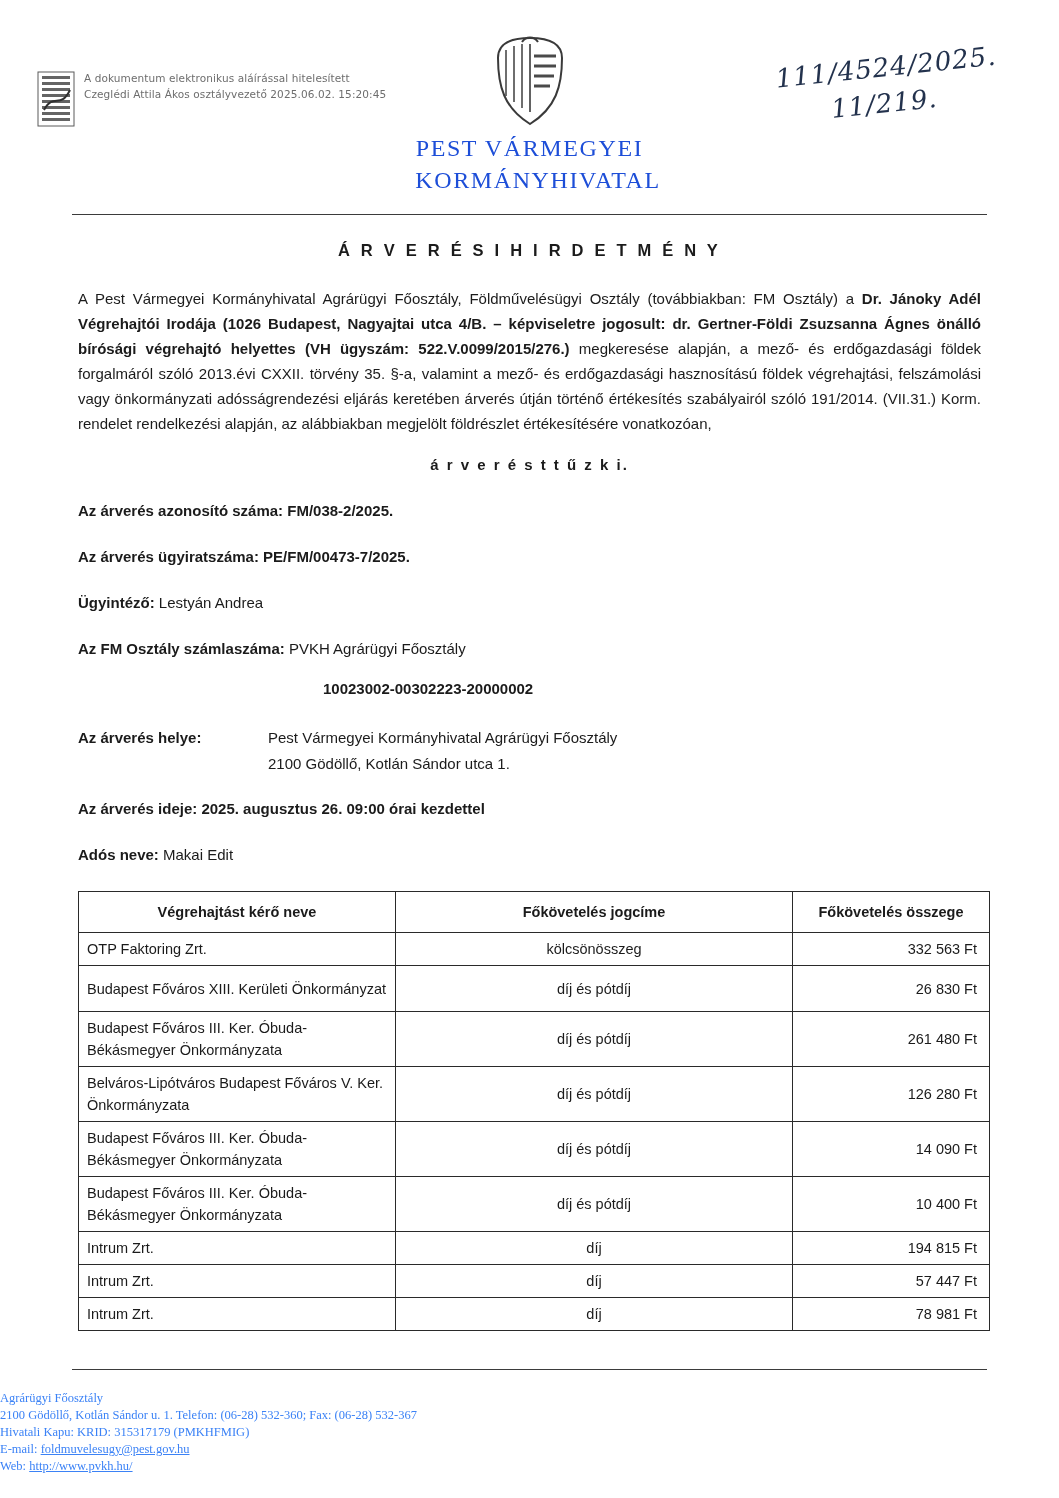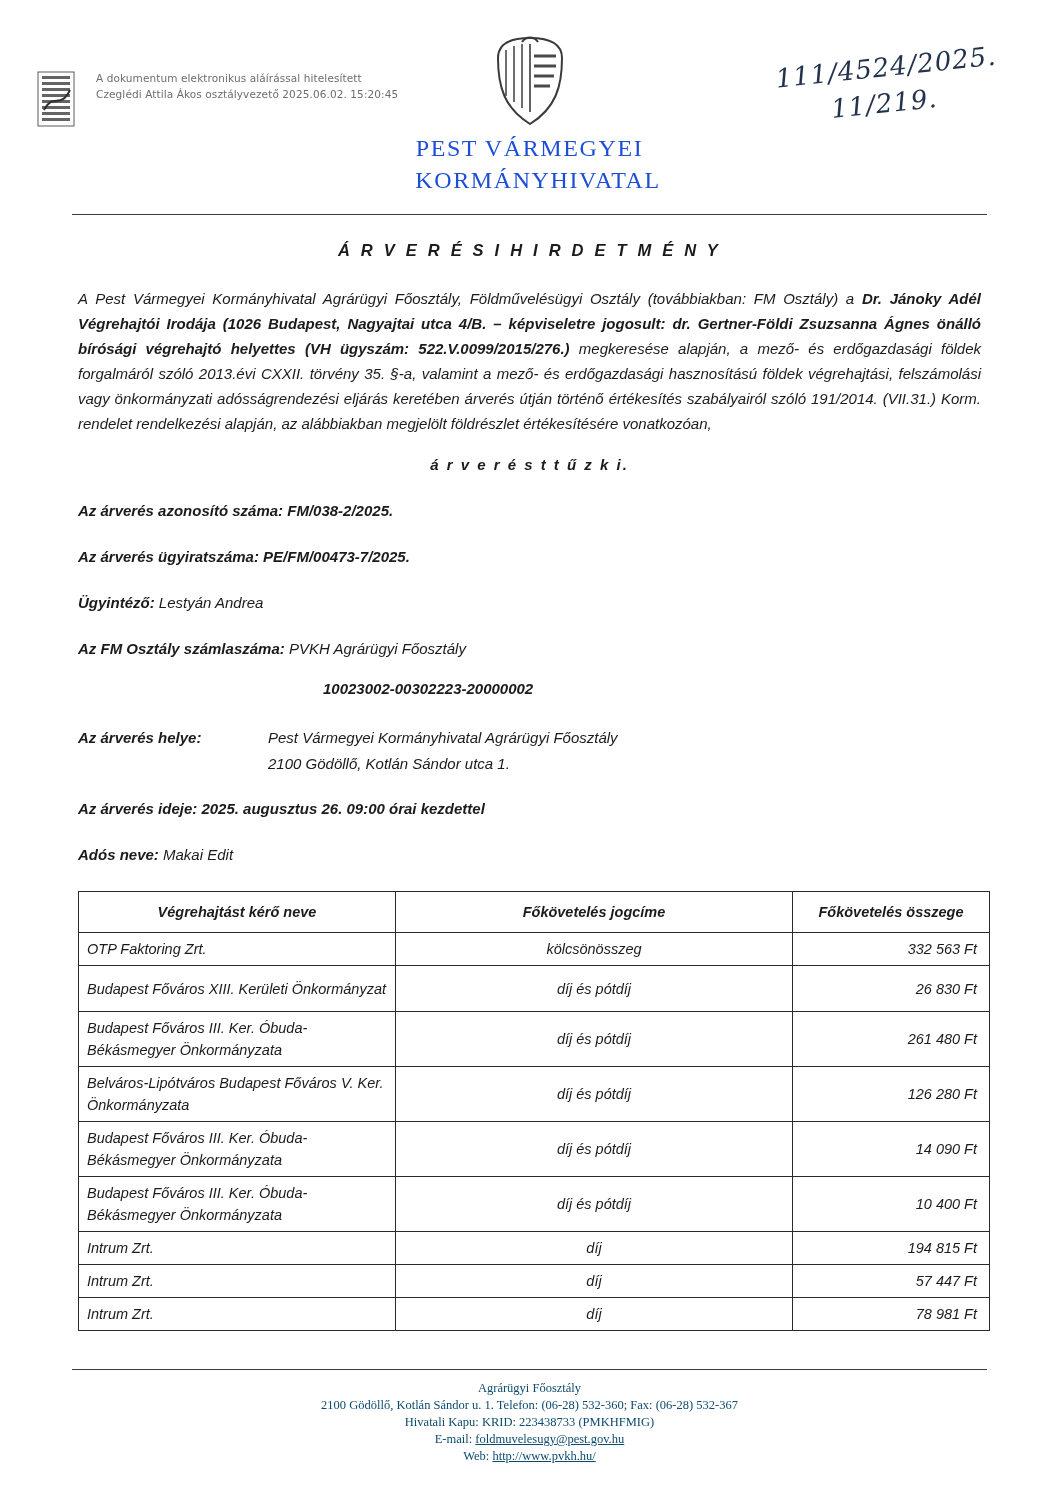--- a/index.html
+++ b/index.html
@@ -27,21 +27,21 @@
   .header {
     position: relative;
     height: 200px;
   }
   .esign-block {
     position: absolute;
     left: 36px;
     top: 70px;
     display: flex;
     align-items: flex-start;
-    gap: 20px;
+    gap: 8px;
     justify-content: center;
   }
   .esign-seal {
     width: 40px;
     height: 58px;
     position: relative;
     flex: none;
   }
   .esign-seal svg { display:block; }
   .esign-text {
@@ -97,21 +97,20 @@
 
   .rule {
     margin: 14px 72px 0 72px;
     border: 0;
     border-top: 1px solid #3b3b3b;
   }
 
   
   .content {
     padding: 0 78px;
-    font-style: italic;
   }
   .doc-title {
     text-align: center;
     font-size: 16.5px;
     font-weight: bold;
     letter-spacing: 3.2px;
     margin: 26px 0 26px 0;
   }
   p.para {
     font-size: 15px;
@@ -186,26 +185,25 @@
   table.claims tr { height: 32px; }
   table.claims tr.tall { height: 46px; }
 
   
   .footer-rule {
     margin: 38px 72px 0 72px;
     border: 0;
     border-top: 1px solid #3b3b3b;
   }
   .footer {
-    text-align: center;
     font-family: "Liberation Serif", serif;
     font-size: 12.5px;
     line-height: 17px;
-    color: #0c4a6e;
-    margin-top: 10px;
+    color: #3b82f6;
+    margin-top: 20px;
   }
   .footer .u { text-decoration: underline; }
 </style>
 </head>
 <body>
 
 <div class="page">
 
   <div class="header">
 
@@ -362,21 +360,21 @@
         </tr>
       </tbody>
     </table>
   </div>
 
   <hr class="footer-rule">
 
   <div class="footer">
     <div>Agrárügyi Főosztály</div>
     <div>2100 Gödöllő, Kotlán Sándor u. 1. Telefon: (06-28) 532-360; Fax: (06-28) 532-367</div>
-    <div>Hivatali Kapu: KRID: 223438733 (PMKHFMIG)</div>
+    <div>Hivatali Kapu: KRID: 315317179 (PMKHFMIG)</div>
     <div>
       <span>E-mail: </span><span class="u">foldmuvelesugy@pest.gov.hu</span>
     </div>
     <div>
       <span>Web: </span><span class="u">http://www.pvkh.hu/</span>
     </div>
   </div>
 
 </div>
 

